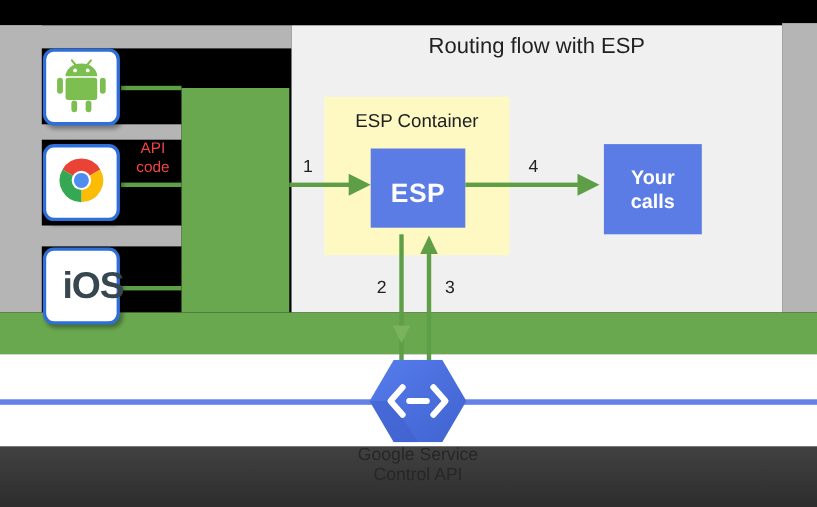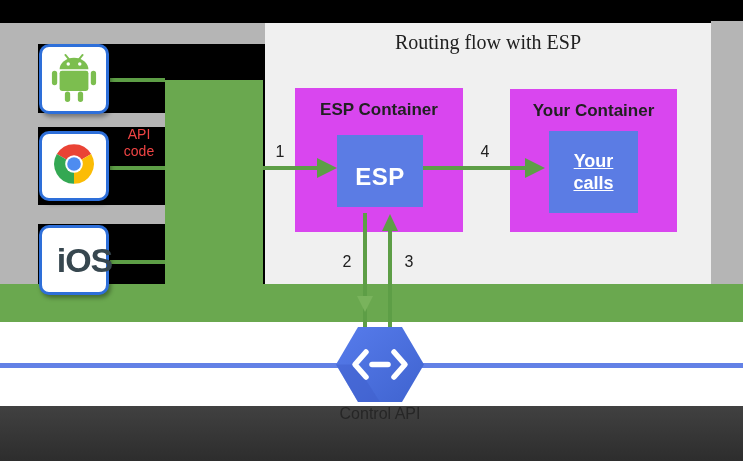--- a/index.html
+++ b/index.html
@@ -27,28 +27,28 @@
   .box-android{left:39px;top:44px;}
   .box-chrome{left:39px;top:131px;}
   .box-ios{left:39px;top:225px;padding-left:21px;}
   .ios-text{font-size:34px;font-weight:bold;color:#37474f;letter-spacing:-1px;}
 
   
   .api-label{left:110px;top:126px;width:58px;text-align:center;color:#ef4444;
     font-size:14px;line-height:17px;}
 
   
-  .diagram-title{left:265px;top:31px;width:446px;text-align:center;color:#212121;font-size:20px;font-family:Liberation Serif, serif;}
-  .container-box{background:#d946ef;font-weight:bold;}
+  .diagram-title{left:265px;top:31px;width:446px;text-align:center;color:#212121;font-size:20px;}
+  .container-box{background:#fef9c3;}
   .esp-container{left:295px;top:88px;width:168px;height:144px;}
   .your-container{left:510px;top:89px;width:167px;height:143px;}
   .container-title{width:100%;text-align:center;color:#212121;font-size:17px;top:12px;left:0;}
   .blue-box{background:#5b7ce4;color:#fff;font-weight:bold;text-align:center;}
   .esp-box{left:337px;top:135px;width:86px;height:72px;font-size:24px;line-height:84px;letter-spacing:.5px;}
-  .code-box{left:549px;top:131px;width:89px;height:82px;font-size:18px;line-height:22px;padding-top:19px;text-decoration:underline;}
+  .code-box{left:549px;top:131px;width:89px;height:82px;font-size:18px;line-height:22px;padding-top:19px;}
 
   
   .hline{height:4px;background:#5d9e46;}
   .vline{width:4px;background:#5d9e46;}
   .head-right{width:0;height:0;border-left:20px solid #5d9e46;border-top:10px solid transparent;border-bottom:10px solid transparent;}
   .head-up{width:0;height:0;border-bottom:17px solid #5d9e46;border-left:8px solid transparent;border-right:8px solid transparent;}
   .head-down{width:0;height:0;border-top:16px solid #79b35c;border-left:8px solid transparent;border-right:8px solid transparent;}
   .step-num{width:18px;text-align:center;color:#212121;font-size:16px;}
 
   
@@ -119,23 +119,20 @@
     <div>code</div>
   </div>
 
   <div class="abs diagram-title">Routing flow with ESP</div>
 
   <div class="abs container-box esp-container">
     <div class="abs container-title">ESP Container</div>
   </div>
   <div class="abs blue-box esp-box">ESP</div>
 
-  <div class="abs container-box your-container">
-    <div class="abs container-title">Your Container</div>
-  </div>
   <div class="abs blue-box code-box">
     <div>Your</div>
     <div>calls</div>
   </div>
 
   <div class="abs hline" style="left:263px;top:166px;width:56px;"></div>
   <div class="abs head-right" style="left:317px;top:158px;"></div>
   <div class="abs step-num" style="left:271px;top:143px;">1</div>
 
   <div class="abs hline" style="left:423px;top:166px;width:103px;"></div>
@@ -164,16 +161,17 @@
       <polygon points="0,37.5 22,75 44,75 20,37.5" fill="#3d5ec9" opacity="0.45"></polygon>
       <g stroke="#ffffff" stroke-width="5.5" fill="none" stroke-linecap="round" stroke-linejoin="round">
         <polyline points="30,25 19,37.5 30,50"></polyline>
         <polyline points="58,25 69,37.5 58,50"></polyline>
         <line x1="36" y1="37.5" x2="52" y2="37.5"></line>
       </g>
     </svg>
   </div>
 
   <div class="abs caption">
+    <div>Google Service</div>
     <div>Control API</div>
   </div>
 
 </div>
 
 </body></html>

